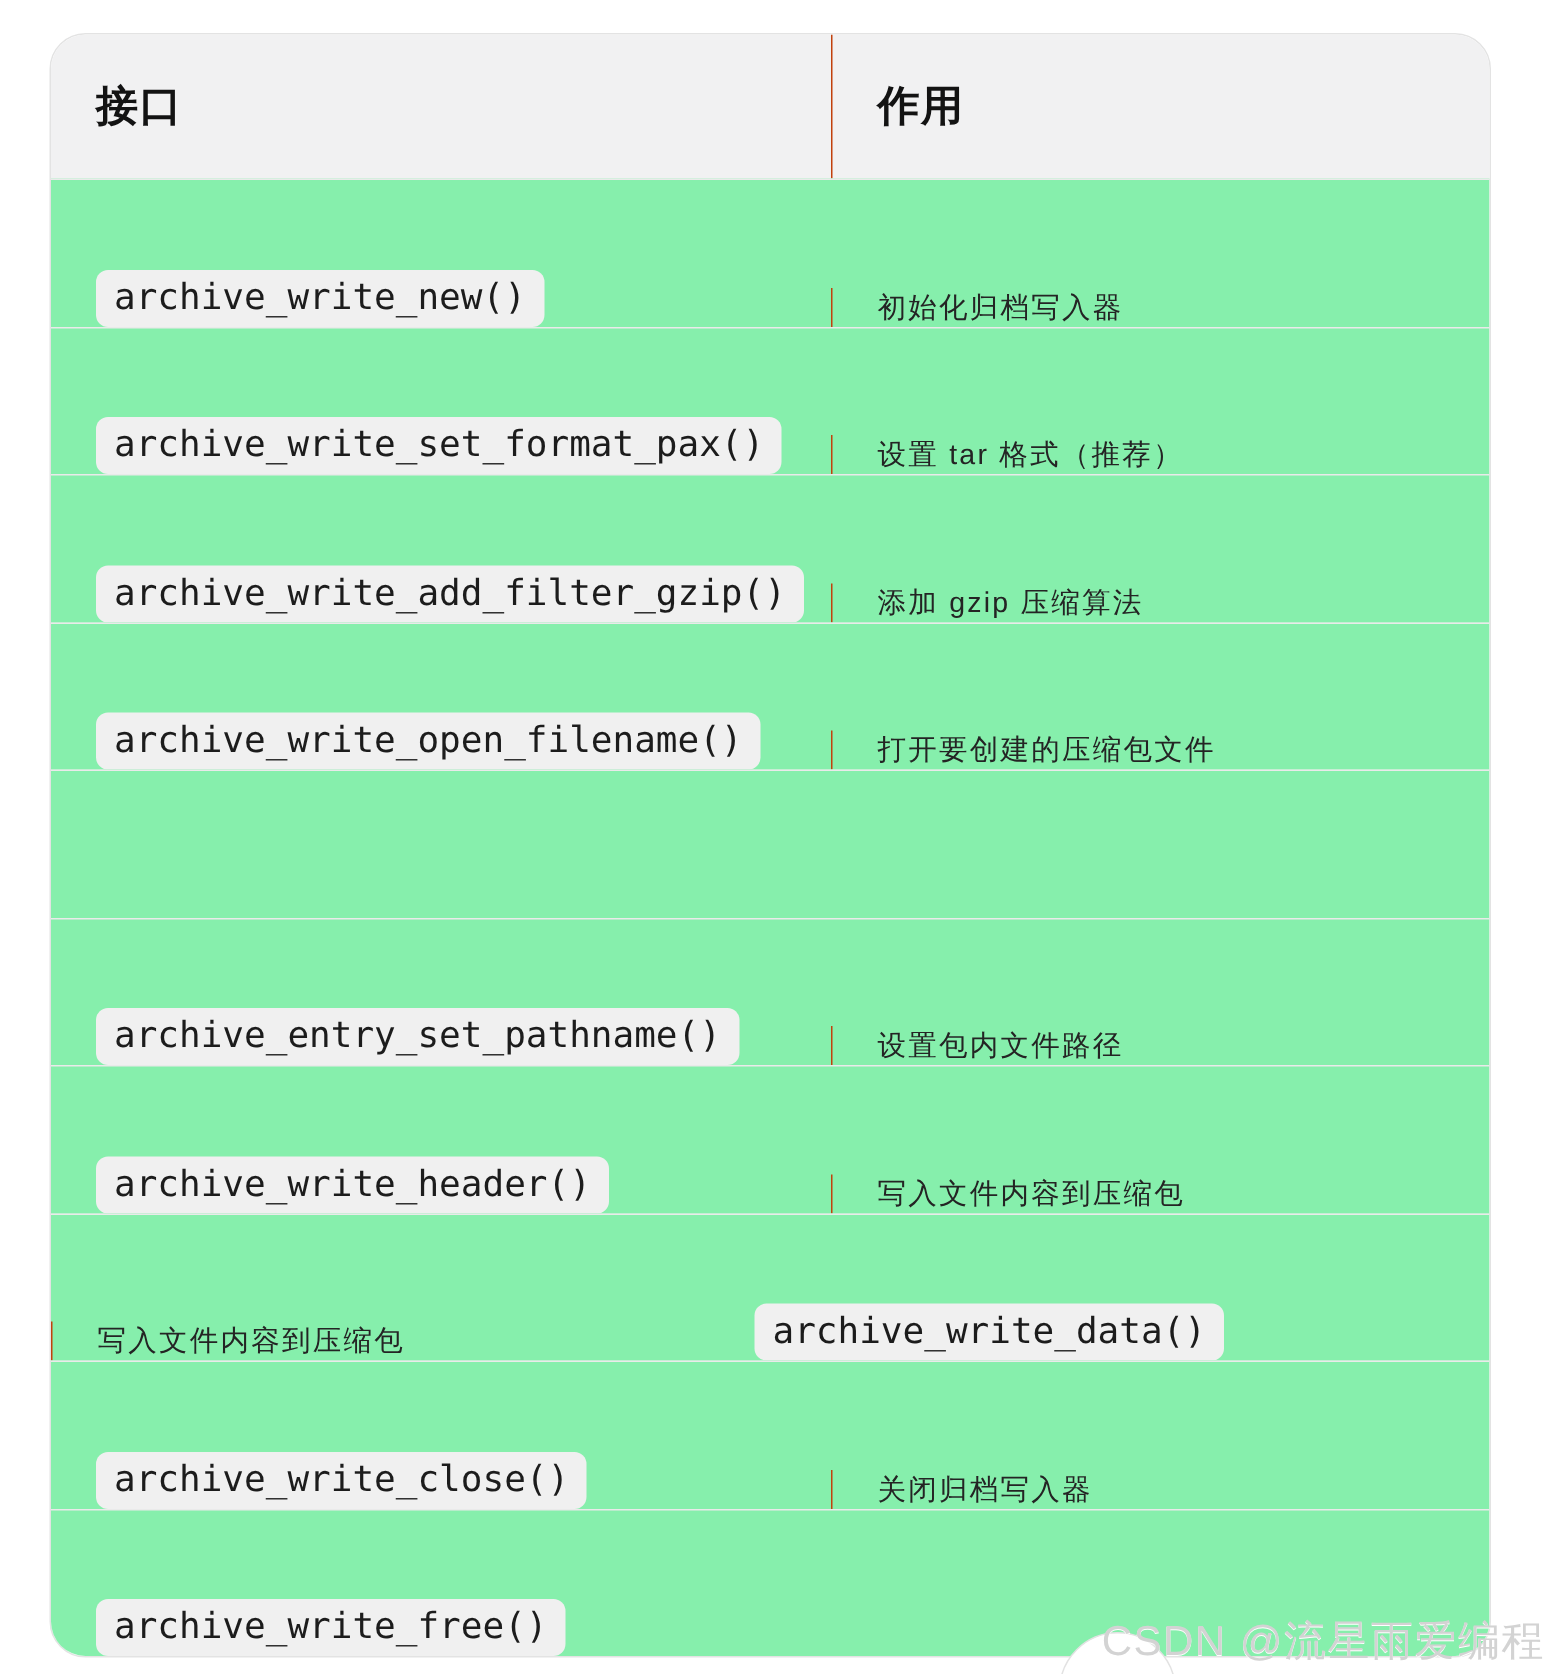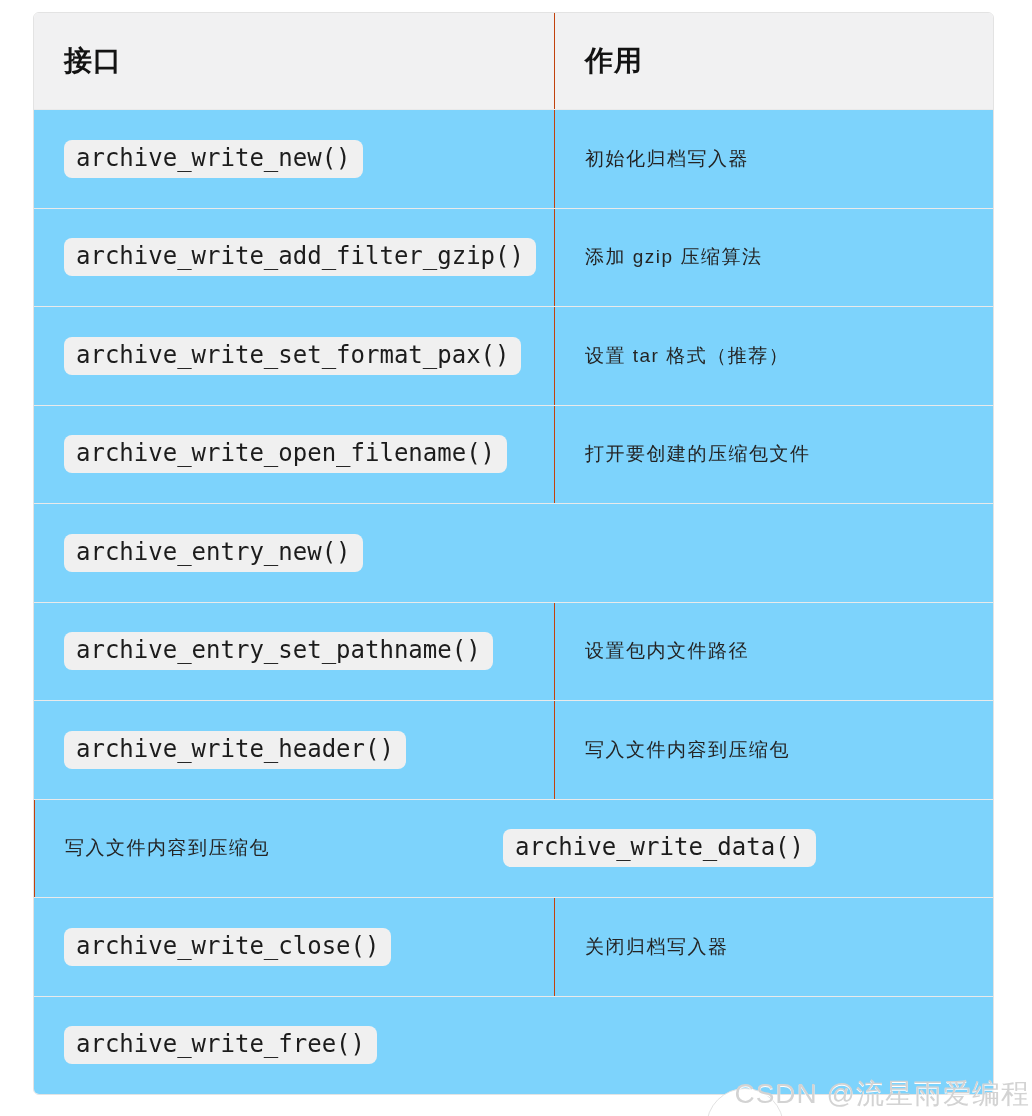--- a/index.html
+++ b/index.html
@@ -15,44 +15,45 @@
     position: absolute;
     inset: 0;
     width: 1032px;
     height: 1116px;
     overflow: hidden;
     background: #ffffff;
   }
   .api-table {
     position: absolute;
     left: 33px;
-    top: 12px;
+    top: 22px;
     width: 961px;
     height: 1083px;
     border: 1px solid #e3e3e3;
-    border-radius: 6px;
+    border-radius: 24px;
     overflow: hidden;
     display: flex;
     flex-direction: column;
     background: #ffffff;
   }
   .t-row {
     display: flex;
     flex-direction: row;
     align-items: stretch;
   }
   .t-header {
     height: 96px;
     flex: 0 0 96px;
     background: #f1f1f2;
   }
   .t-body-row {
     flex: 1 1 0;
     border-top: 1px solid #eaeaea;
-    background: #7dd3fc;
+    background: #86efac;
+    align-items: flex-end;
   }
   .t-cell {
     display: flex;
     align-items: center;
     padding-left: 30px;
     padding-right: 16px;
   }
   .t-col-api  { width: 520px; flex: 0 0 520px; }
   .t-col-desc { flex: 1 1 auto; border-left: 1px solid #c2410c; }
   .header-label {
@@ -119,49 +120,46 @@
         <div class="t-cell t-col-api">
           <span class="code-chip">archive_write_new()</span>
         </div>
         <div class="t-cell t-col-desc">
           <span class="desc-text">初始化归档写入器</span>
         </div>
       </div>
 
       <div class="t-row t-body-row">
         <div class="t-cell t-col-api">
+          <span class="code-chip">archive_write_set_format_pax()</span>
+        </div>
+        <div class="t-cell t-col-desc">
+          <span class="desc-text">设置 tar 格式（推荐）</span>
+        </div>
+      </div>
+
+      <div class="t-row t-body-row">
+        <div class="t-cell t-col-api">
           <span class="code-chip">archive_write_add_filter_gzip()</span>
         </div>
         <div class="t-cell t-col-desc">
           <span class="desc-text">添加 gzip 压缩算法</span>
         </div>
       </div>
 
       <div class="t-row t-body-row">
         <div class="t-cell t-col-api">
-          <span class="code-chip">archive_write_set_format_pax()</span>
-        </div>
-        <div class="t-cell t-col-desc">
-          <span class="desc-text">设置 tar 格式（推荐）</span>
-        </div>
-      </div>
-
-      <div class="t-row t-body-row">
-        <div class="t-cell t-col-api">
           <span class="code-chip">archive_write_open_filename()</span>
         </div>
         <div class="t-cell t-col-desc">
           <span class="desc-text">打开要创建的压缩包文件</span>
         </div>
       </div>
 
       <div class="t-row t-body-row">
-        <div class="t-cell t-col-api">
-          <span class="code-chip">archive_entry_new()</span>
-        </div>
       </div>
 
       <div class="t-row t-body-row">
         <div class="t-cell t-col-api">
           <span class="code-chip">archive_entry_set_pathname()</span>
         </div>
         <div class="t-cell t-col-desc">
           <span class="desc-text">设置包内文件路径</span>
         </div>
       </div>

